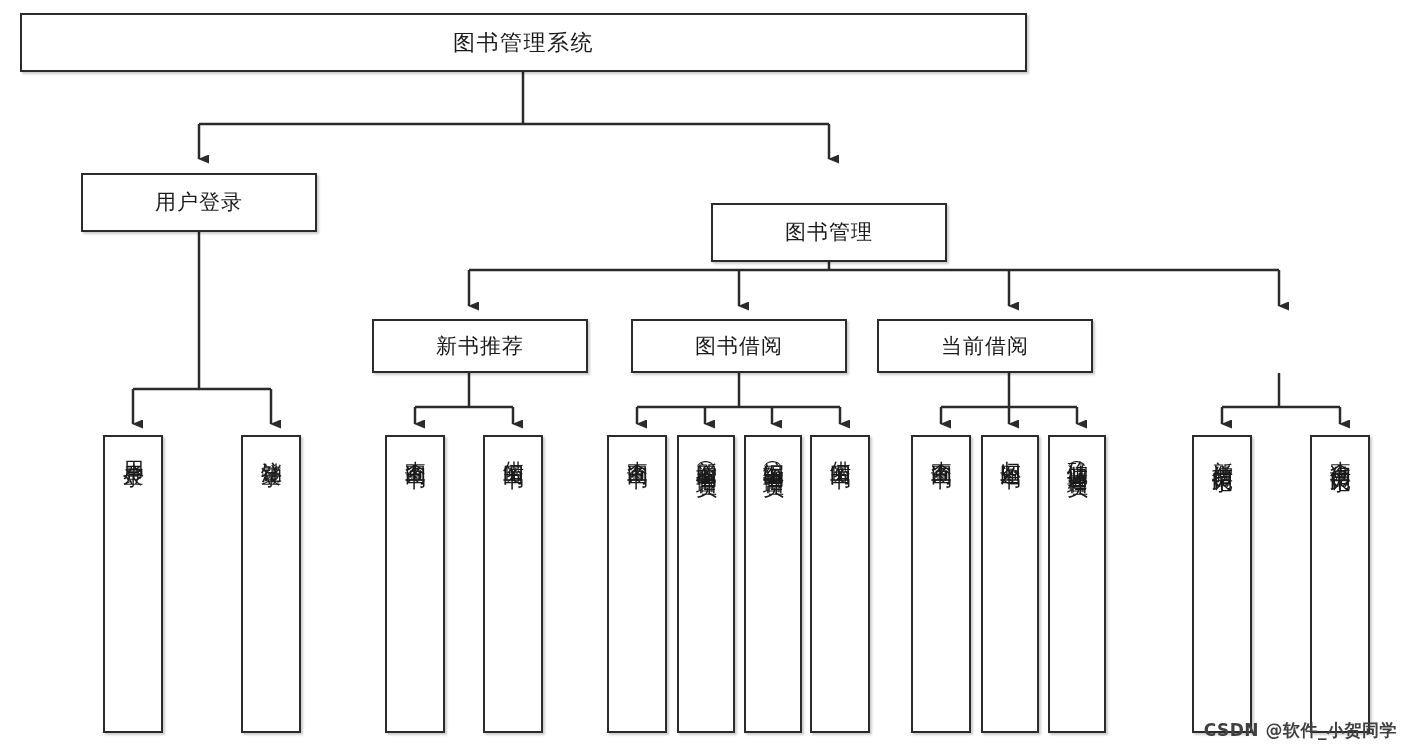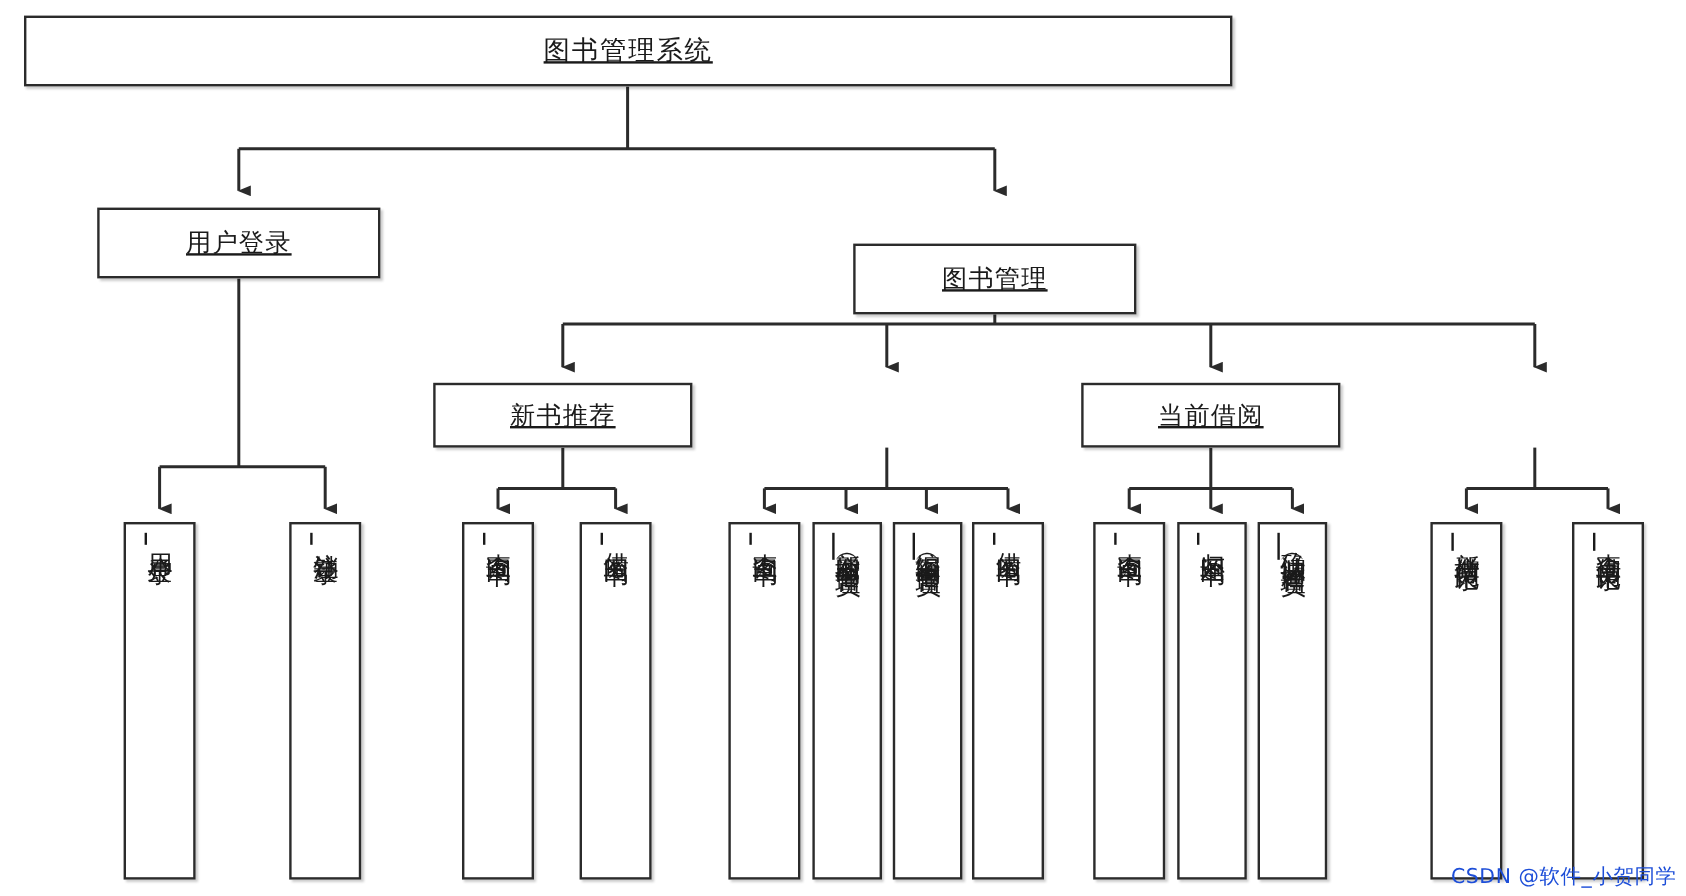--- a/index.html
+++ b/index.html
@@ -35,21 +35,20 @@
     display: flex;
     align-items: center;
     justify-content: center;
     color: #1a1a1a;
   }
   .node .node-label {
     display: block;
     text-align: center;
     line-height: 1.18;
     white-space: nowrap;
-    text-decoration: underline;
   }
   
   .node.horiz .node-label {
     font-size: 21px;
     letter-spacing: 1px;
   }
   .node.root .node-label {
     font-size: 22px;
     letter-spacing: 1.5px;
   }
@@ -65,24 +64,25 @@
     font-size: 21px;
     letter-spacing: 2.5px;
     line-height: 1;
     white-space: nowrap;
   }
   #watermark {
     position: absolute;
     right: 8px;
     bottom: 5px;
     font-size: 17px;
-    color: #1d4ed8;
+    color: #404040;
     letter-spacing: 0.5px;
     white-space: nowrap;
     user-select: none;
+    font-weight: bold;
   }
 </style>
 </head>
 <body>
 
 <div id="diagram-root">
 
   <svg id="connector-layer" viewBox="0 0 1405 747" width="1405" height="747" xmlns="http://www.w3.org/2000/svg">
     <defs>
       <marker id="arrowhead" markerWidth="9" markerHeight="11" refX="4.5" refY="10" orient="auto" markerUnits="userSpaceOnUse">
@@ -140,26 +140,29 @@
   </div>
 
   <div class="node horiz" style="left:81px; top:173px; width:236px; height:59px;">
     <span class="node-label">用户登录</span>
   </div>
 
   <div class="node horiz" style="left:711px; top:173px; width:236px; height:59px;margin-top:30px;">
     <span class="node-label">图书管理</span>
   </div>
 
-  <div class="node horiz" style="left:361px; top:319px; width:216px; height:54px;">
+  <div class="node horiz" style="left:372px; top:319px; width:216px; height:54px;">
     <span class="node-label">新书推荐</span>
   </div>
 
-
-  <div class="node horiz" style="left:901px; top:319px; width:216px; height:54px;">
+  <div class="node horiz" style="left:631px; top:319px; width:216px; height:54px;">
+    <span class="node-label">图书借阅</span>
+  </div>
+
+  <div class="node horiz" style="left:877px; top:319px; width:216px; height:54px;">
     <span class="node-label">当前借阅</span>
   </div>
 
 
   <div class="node vert" style="left:103px; top:435px; width:60px; height:298px;">
     <span class="node-label">用户登录</span>
   </div>
 
   <div class="node vert" style="left:241px; top:435px; width:60px; height:298px;">
     <span class="node-label">注销登录</span>

